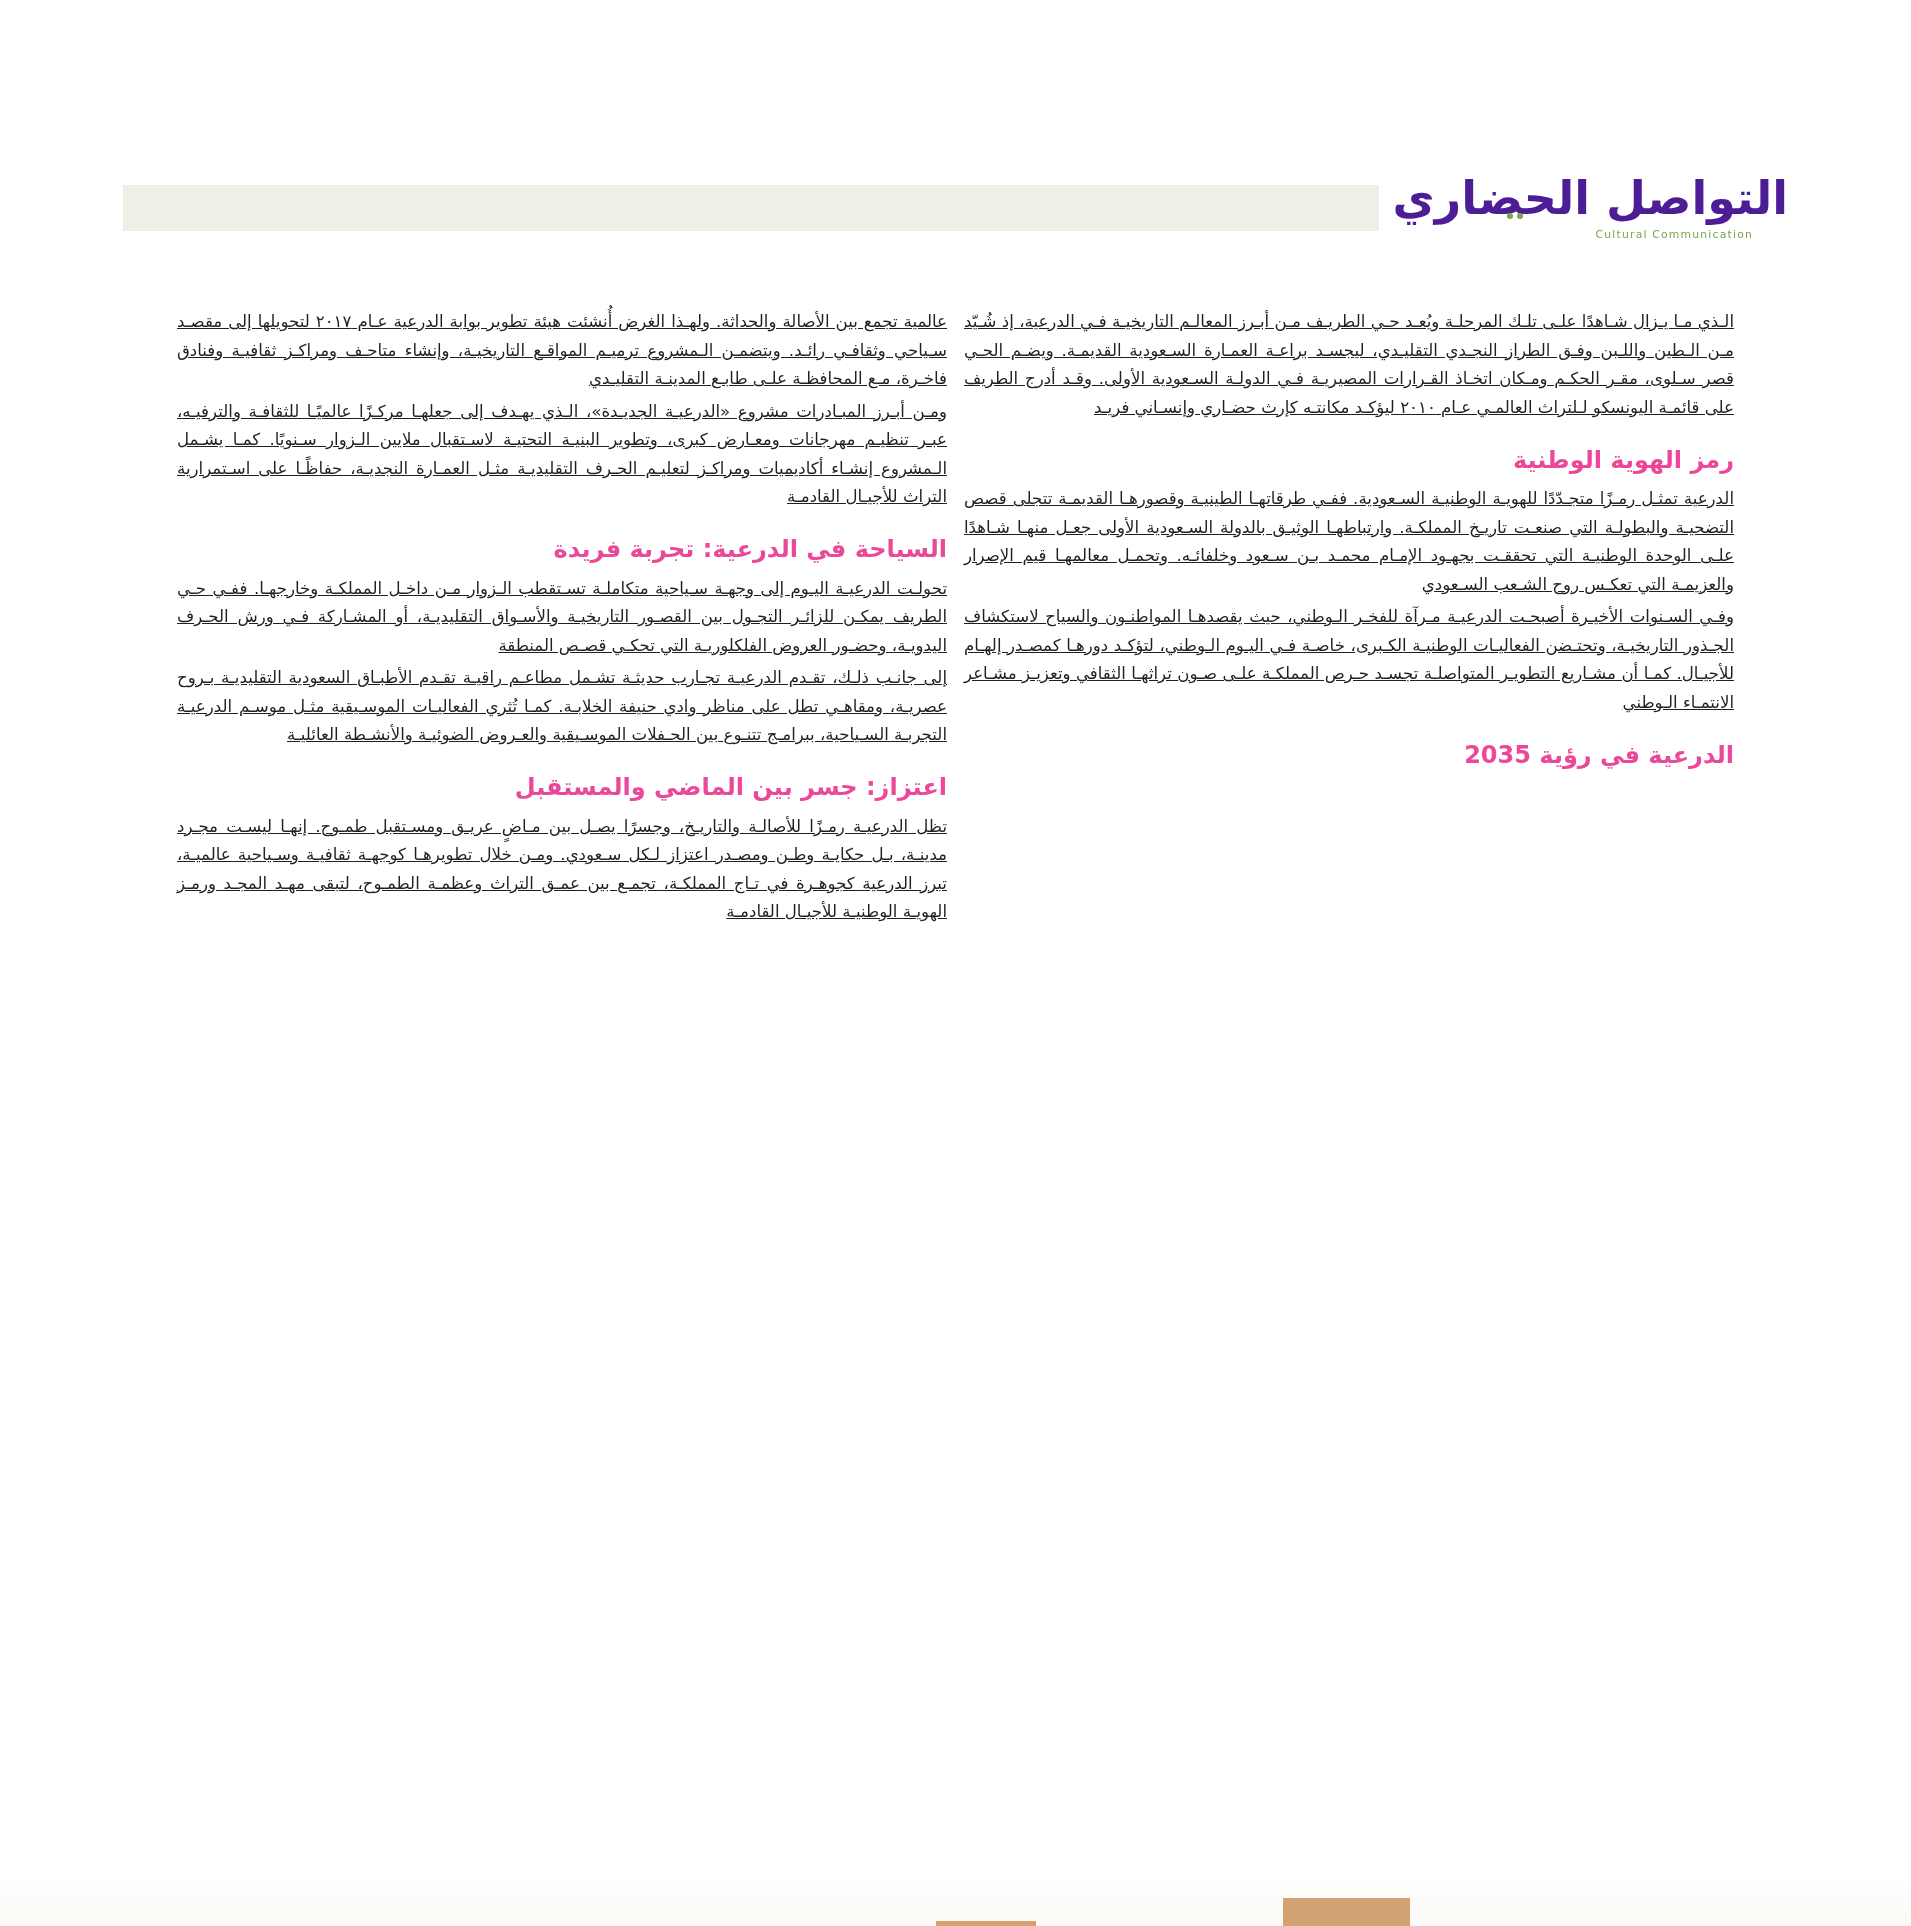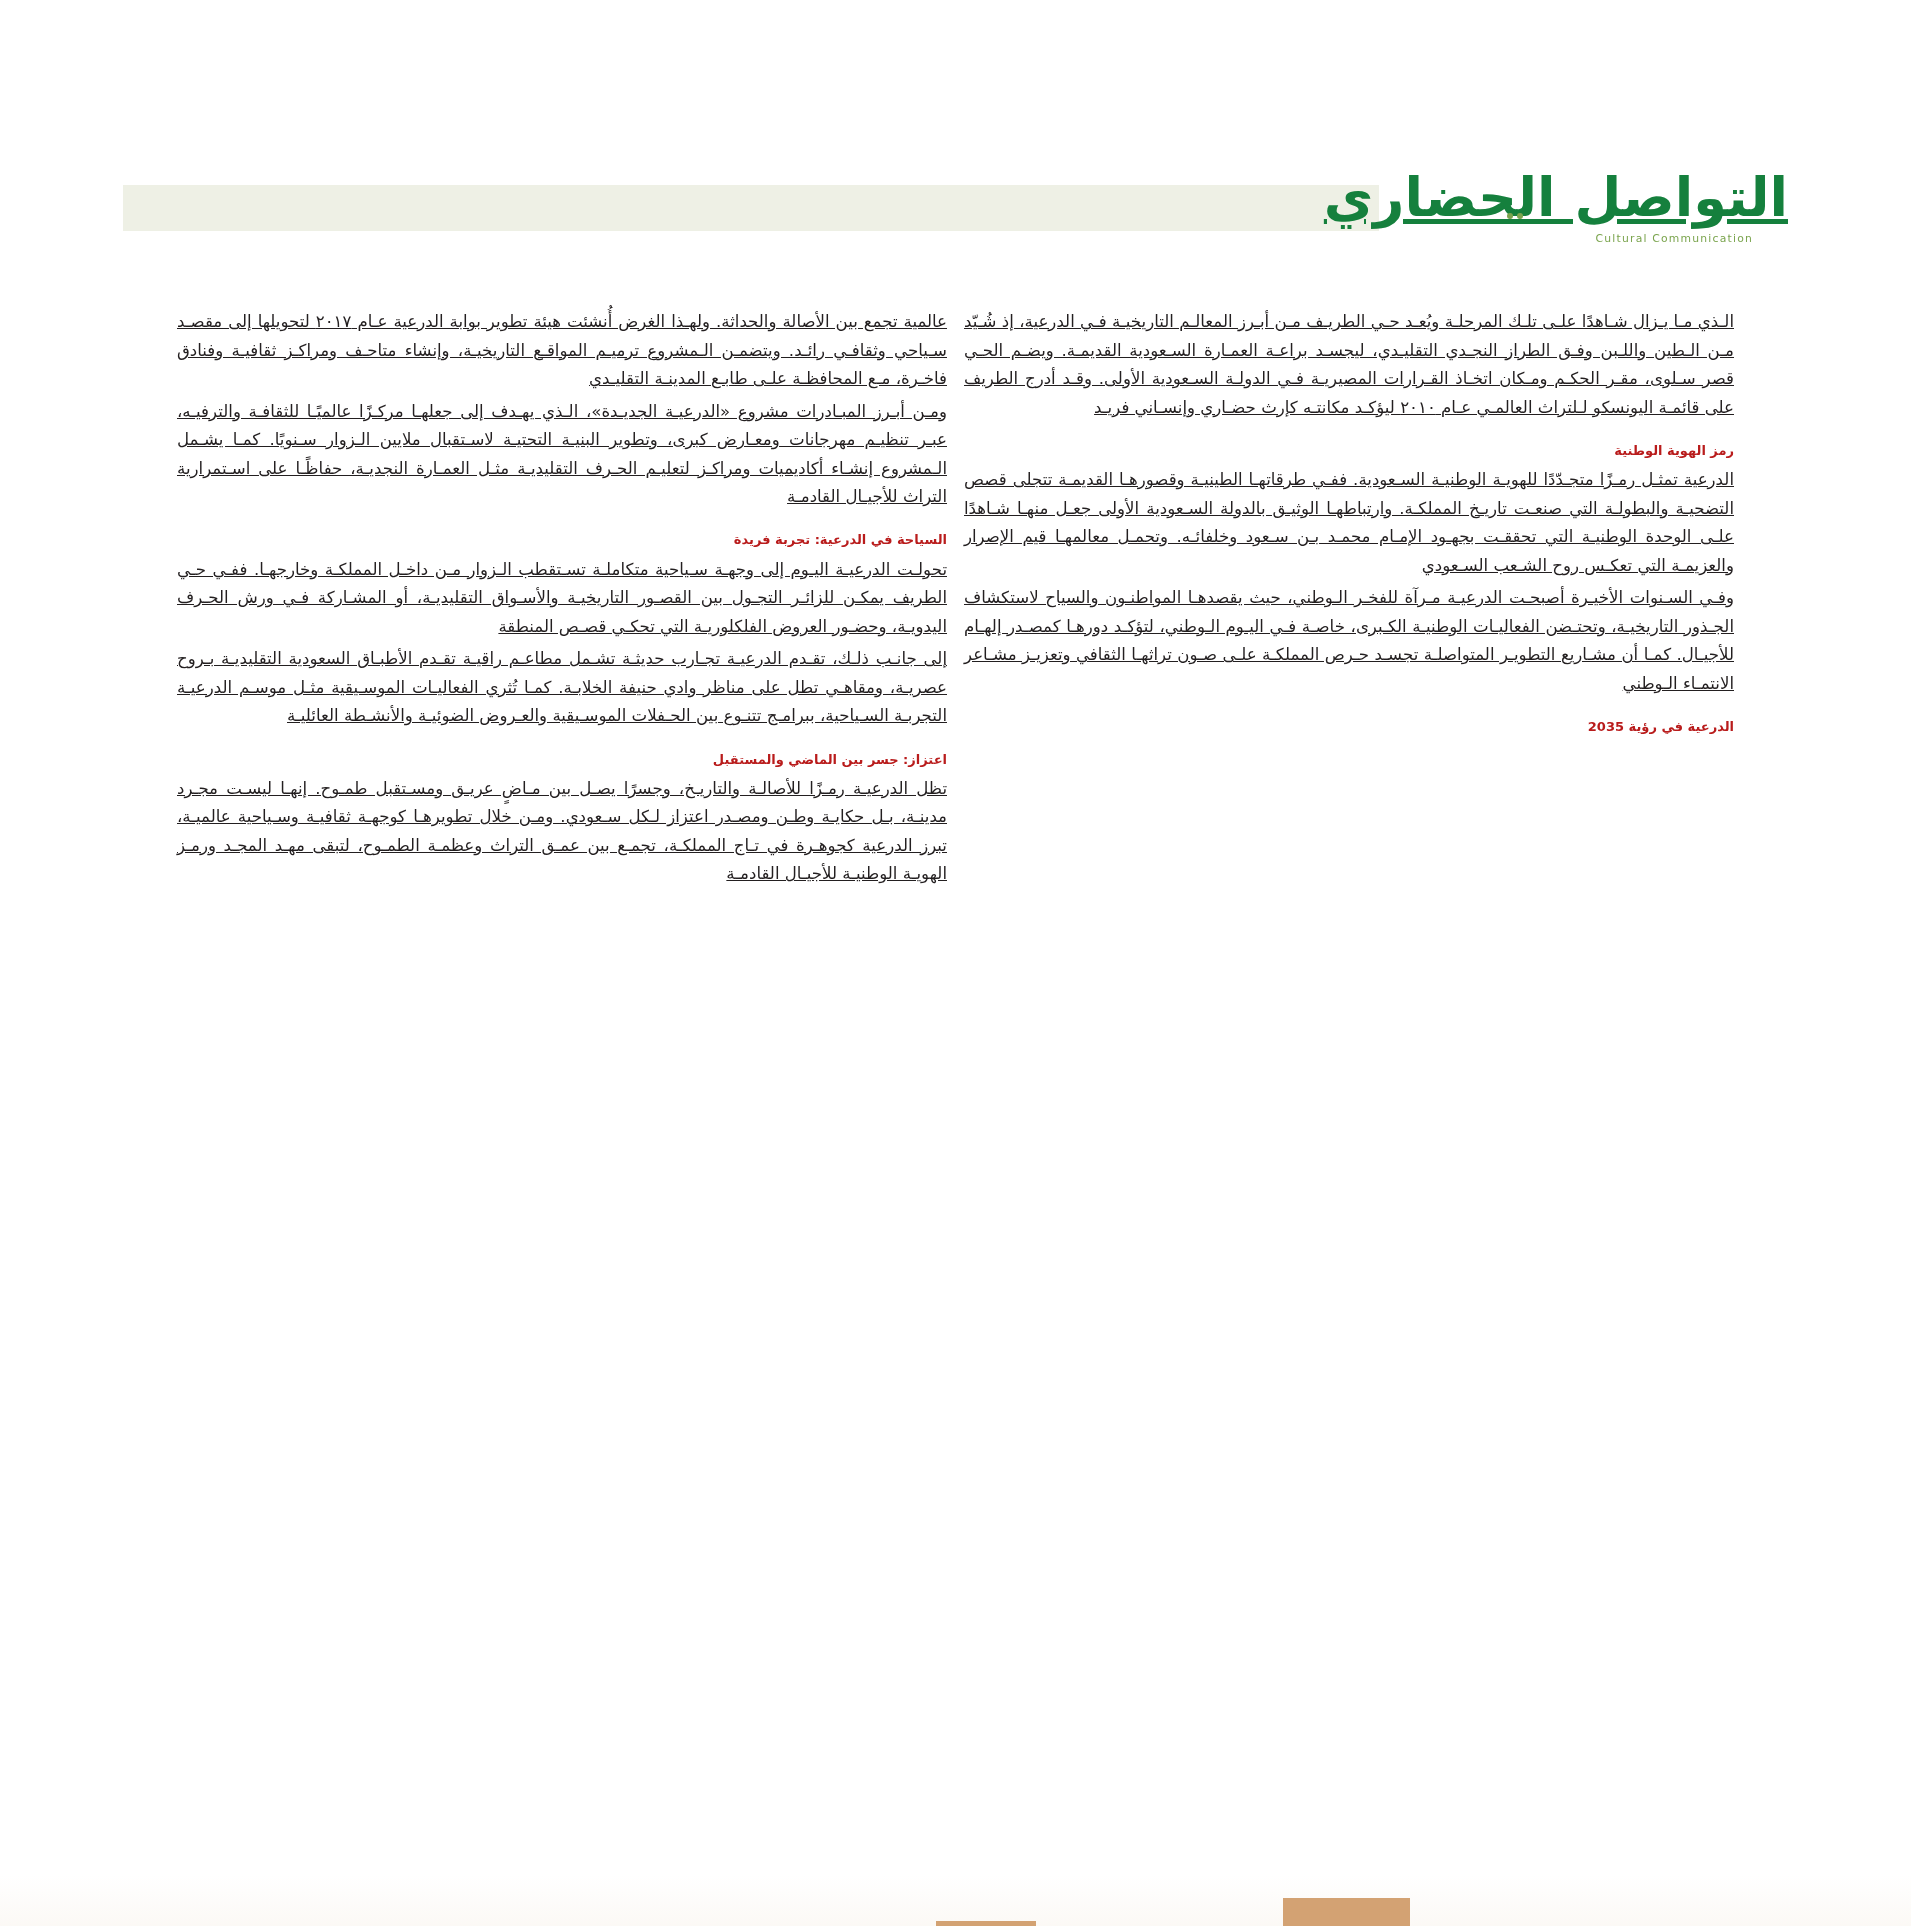--- a/index.html
+++ b/index.html
@@ -34,28 +34,27 @@
     right: 123px;
     top: 7.7px;
     width: 435px;
     height: 77px;
     display: flex;
     flex-direction: column;
     align-items: flex-start;
     justify-content: center;
   }
   .logo-ar {
-    font-size: 54px;
+    font-size: 46px;
     font-weight: bold;
-    color: #15803d;
+    color: #4c1d95;
     letter-spacing: -0.8px;
     line-height: 1;
     direction: rtl;
     white-space: nowrap;
-    text-decoration: underline;
   }
   .logo-en {
     margin-top: 7px;
     font-size: 10.8px;
     color: #7aa44d;
     letter-spacing: 1.2px;
     direction: ltr;
     text-align: left;
     padding-right: 0;
     margin-right: 35px;
@@ -106,23 +105,23 @@
     text-align: justify;
     text-align-last: right;
     text-decoration: underline;
   }
   .col p.j {
     text-align: justify;
   }
   .col p + p { margin-top: 4px; }
 
   .sec-head {
-    font-size: 13px;
+    font-size: 24px;
     font-weight: bold;
-    color: #b91c1c;
+    color: #ec4899;
     margin: 17.7px 0 3.9px 0;
     text-align: right;
   }
 
   
   .photo {
     position: absolute;
     left: 0;
     right: 0;
     bottom: 0;

